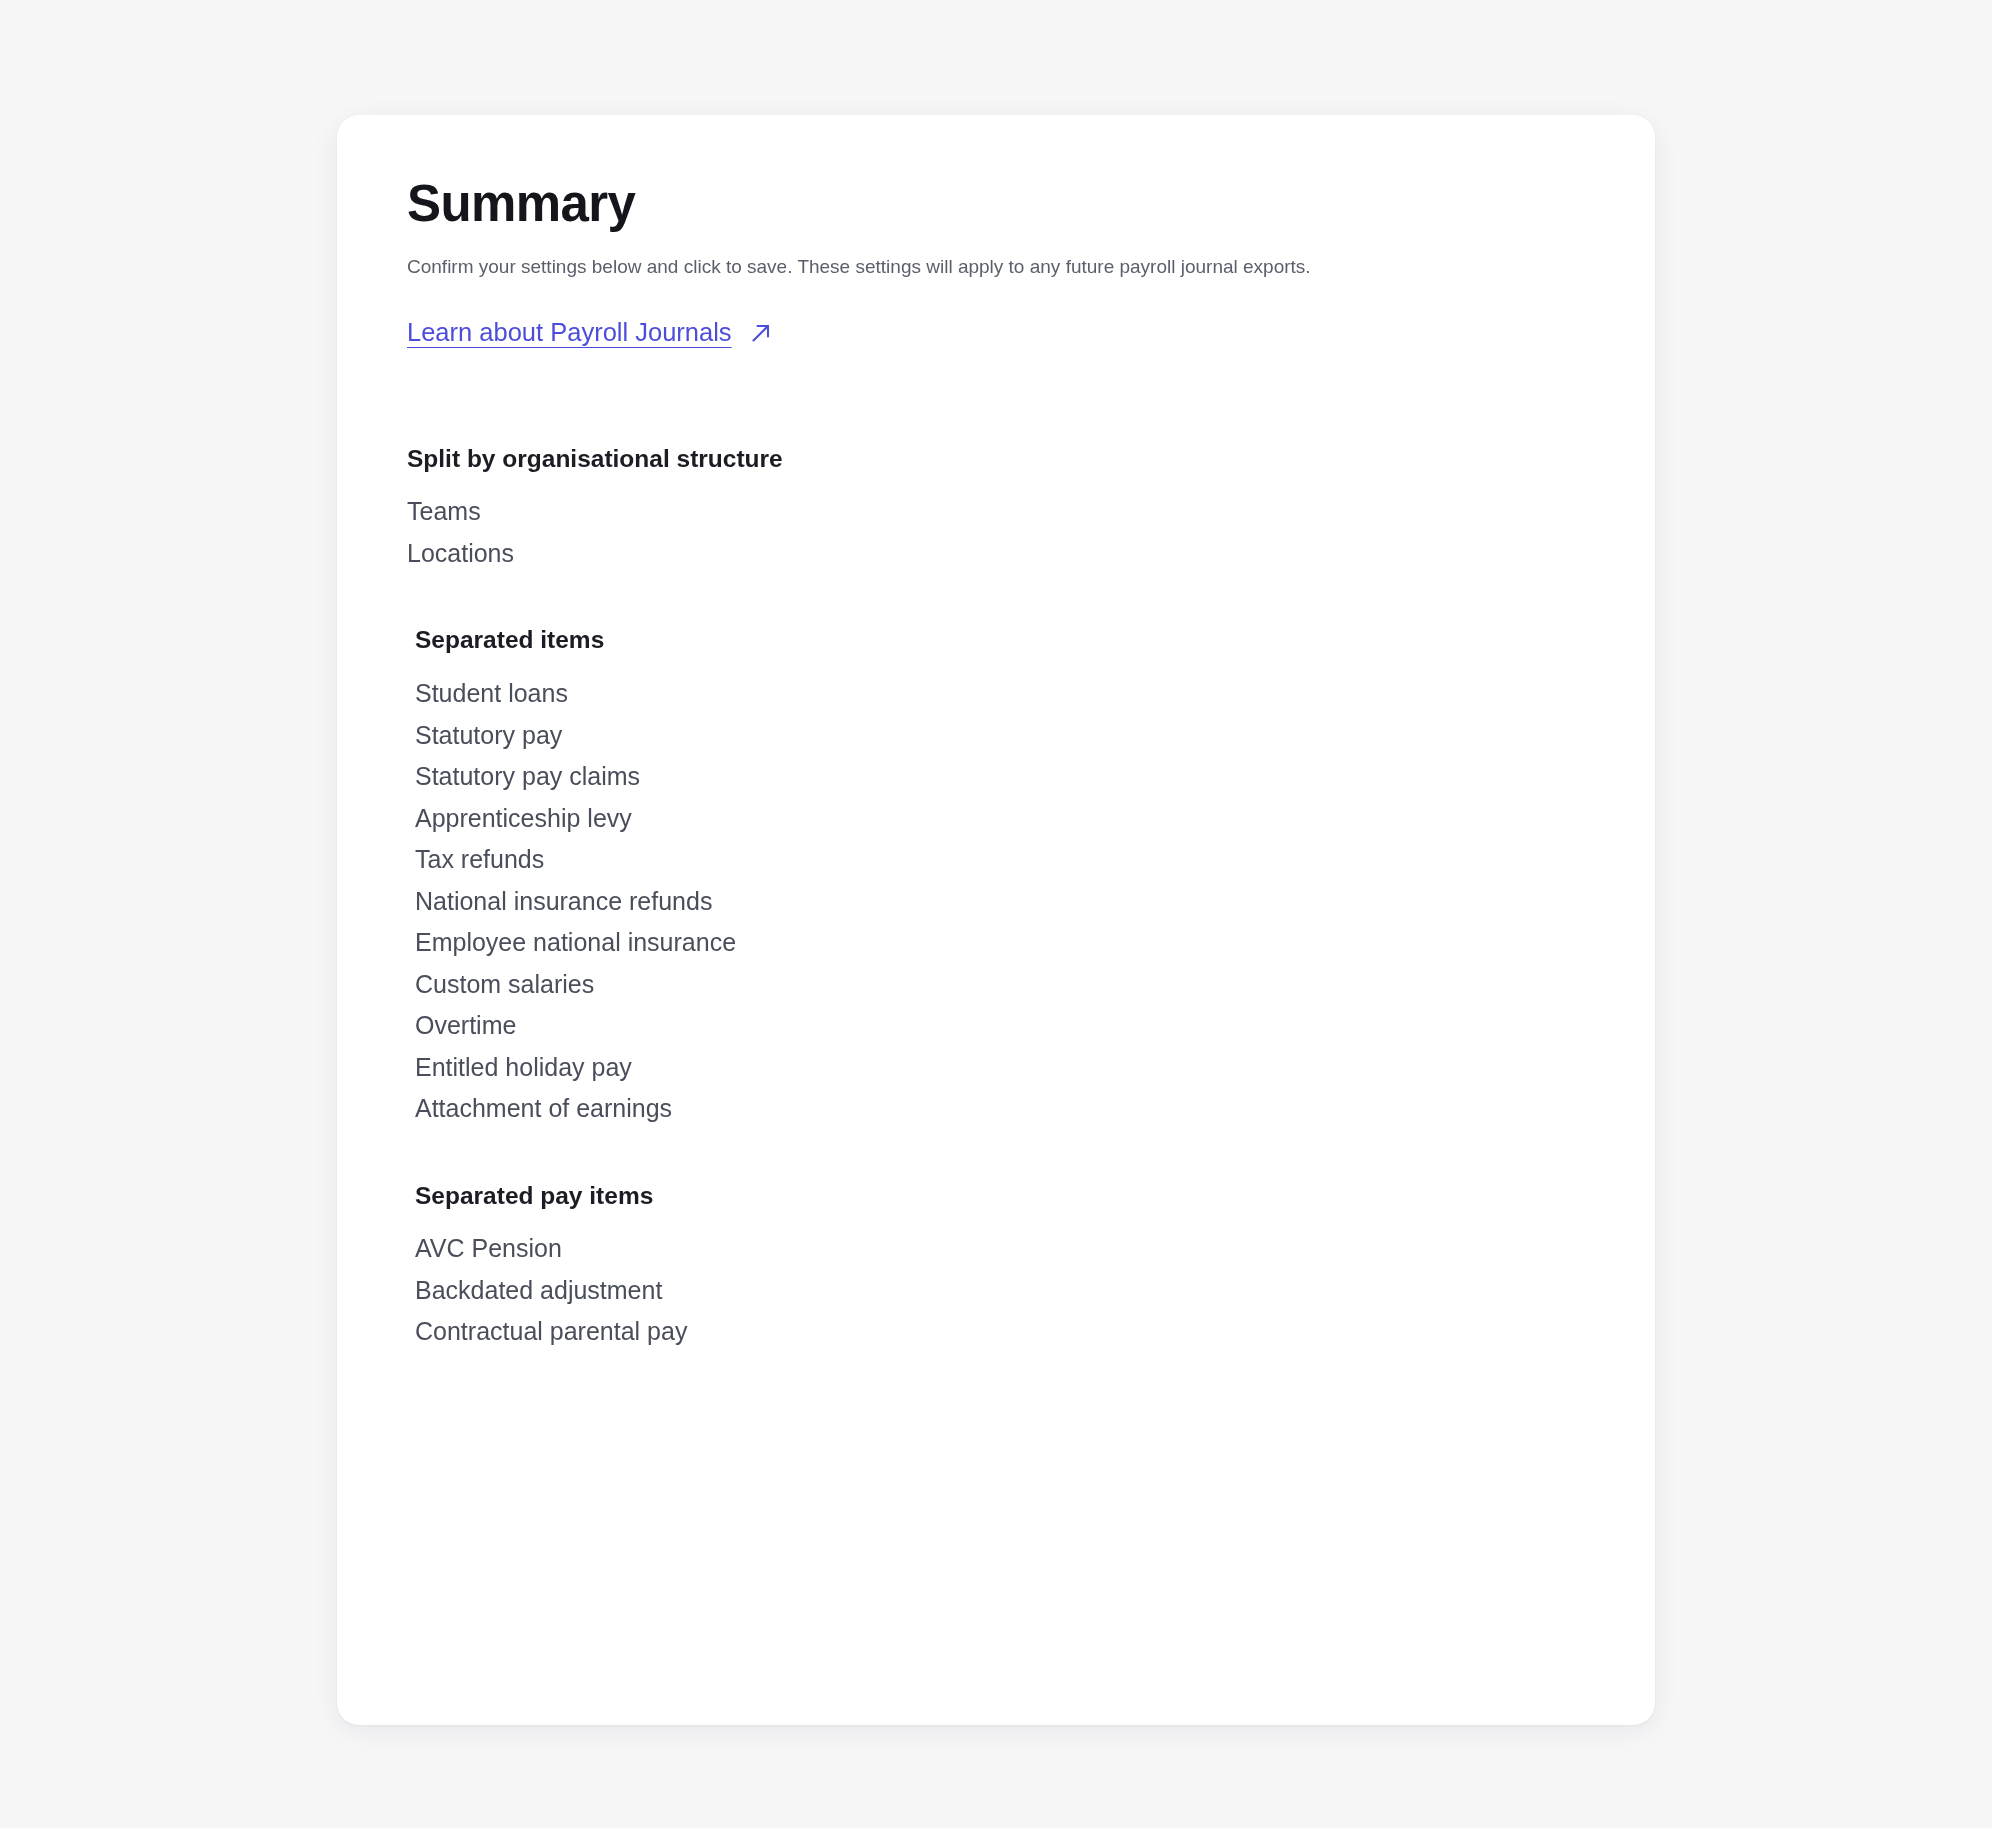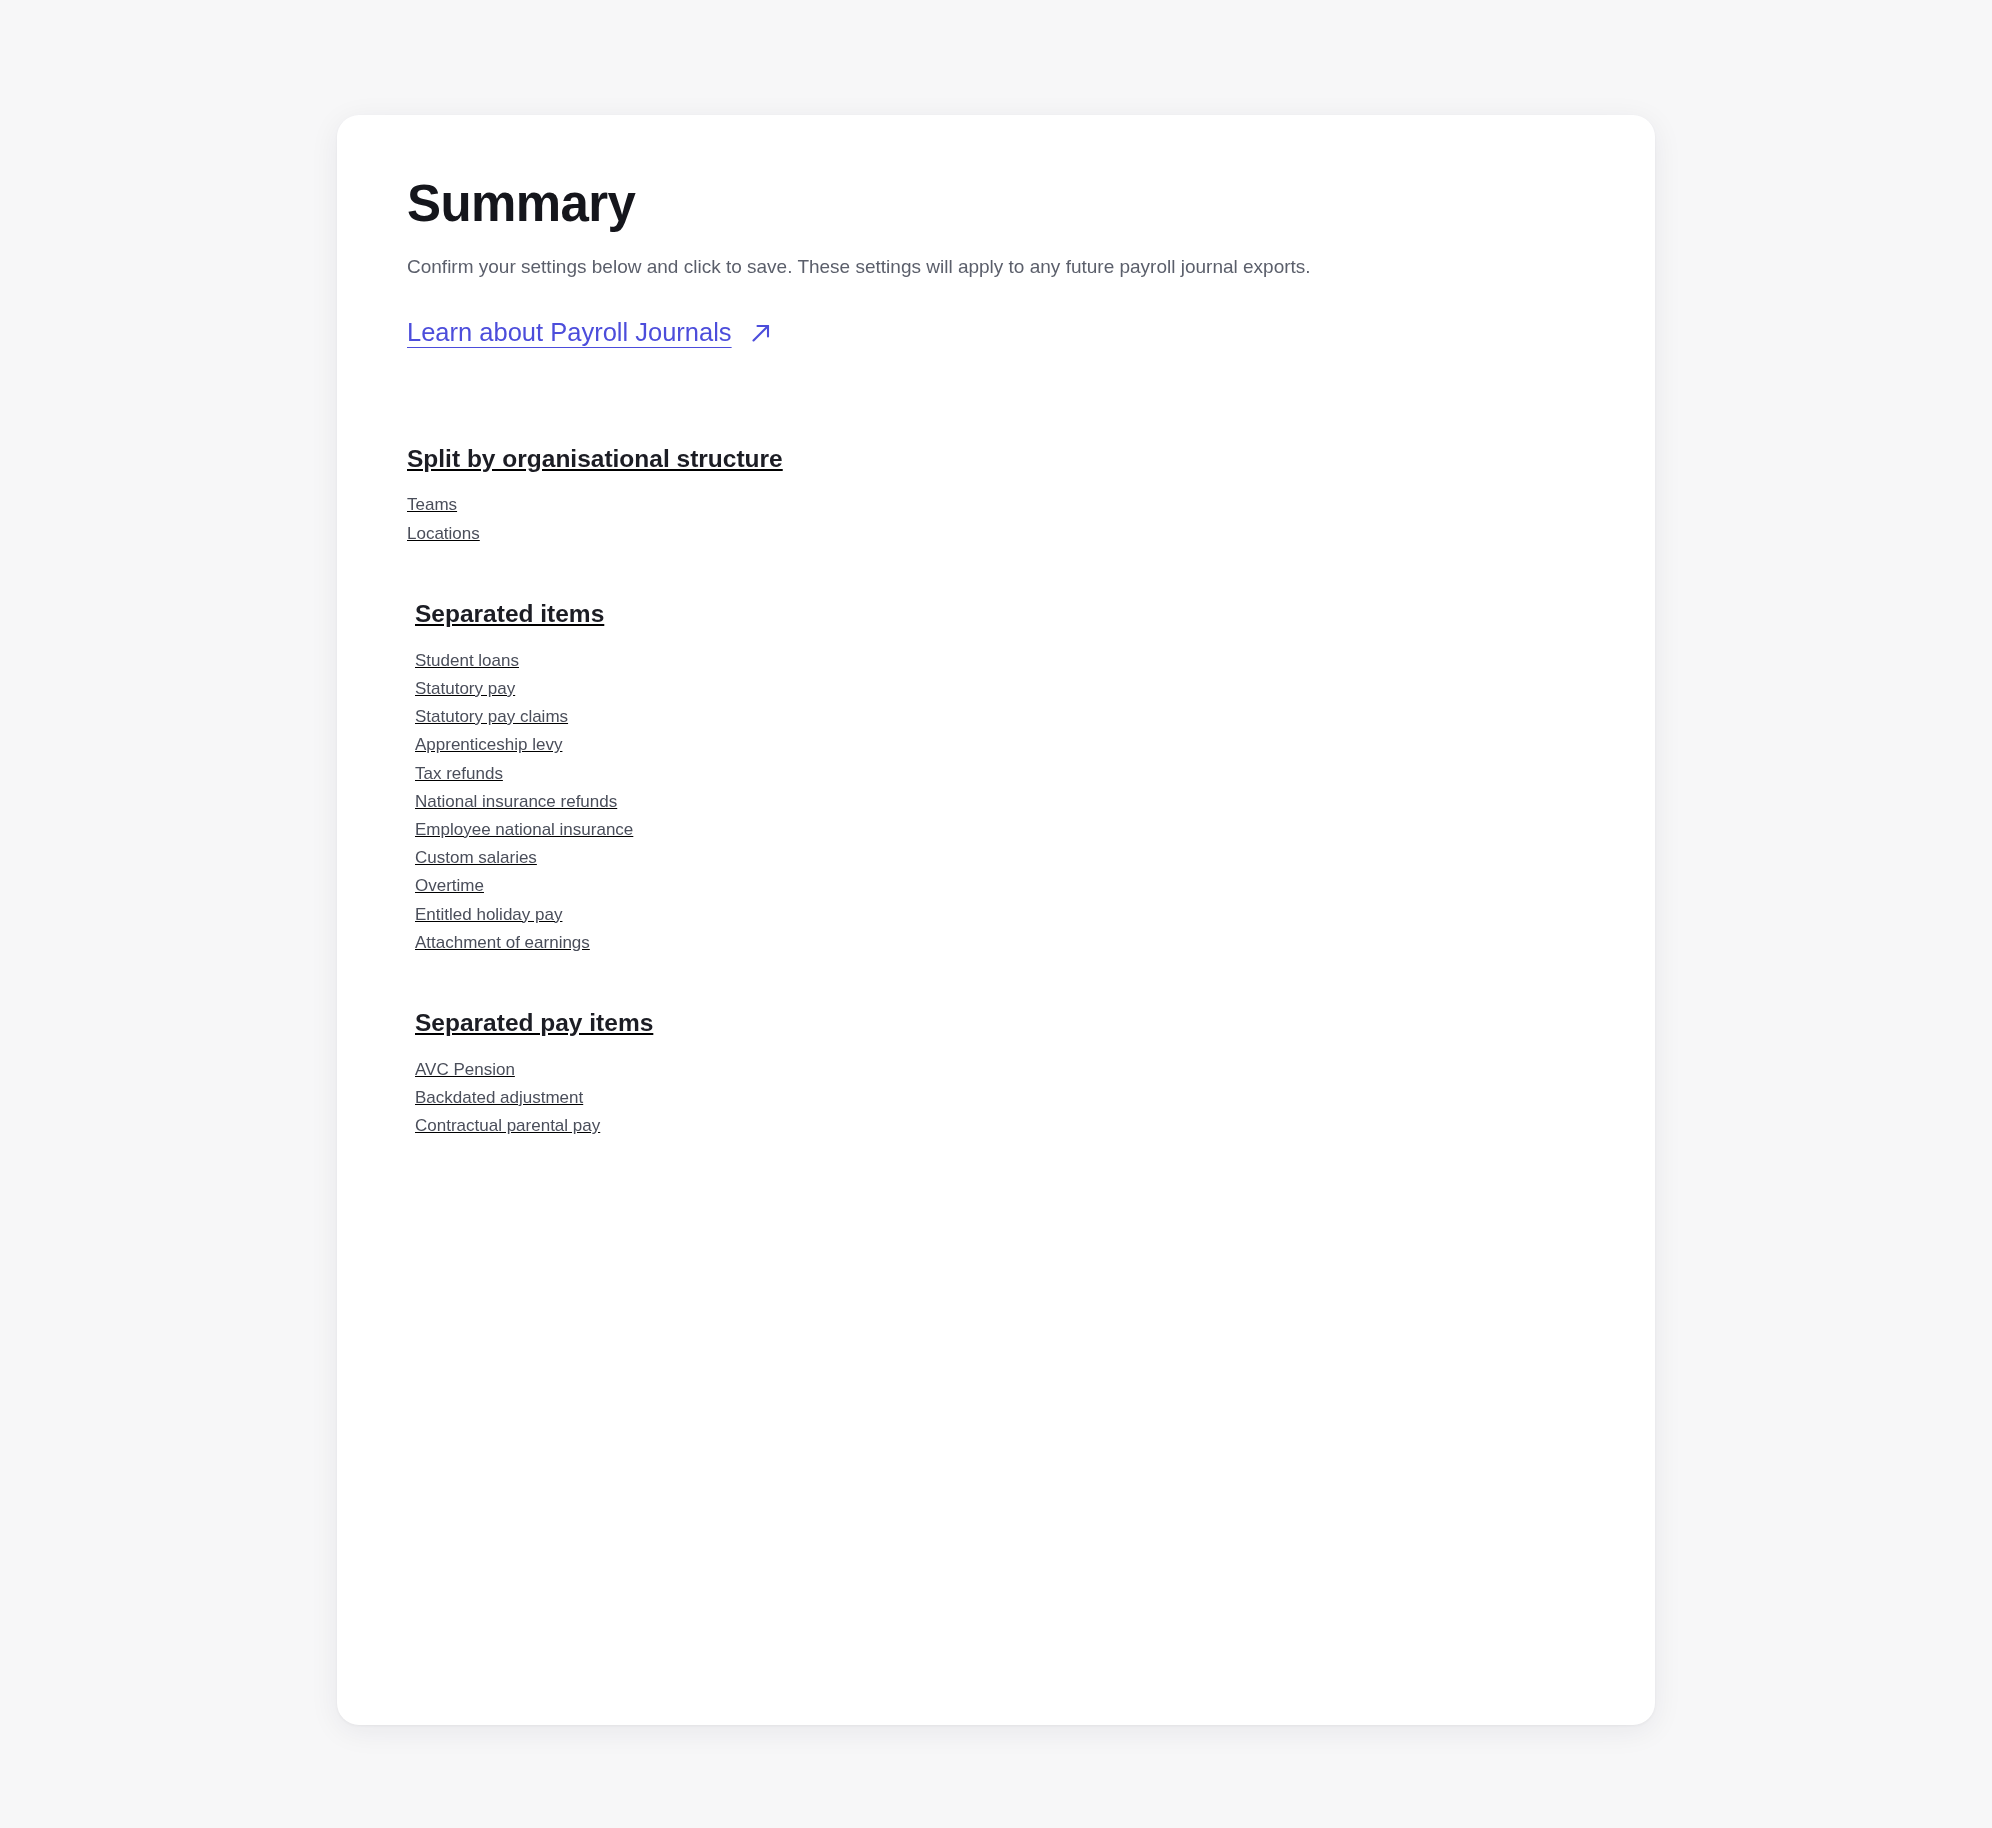--- a/index.html
+++ b/index.html
@@ -74,21 +74,20 @@
   .learn-link .arrow-icon {
     display: inline-block;
     width: 22px;
     height: 22px;
     color: #4c4ddb;
     flex: 0 0 auto;
   }
 
   .section {
     margin-top: 0;
-    text-decoration: underline;
   }
 
   .section-first {
     margin-top: 94px;
   }
 
   .section + .section {
     margin-top: 48px;
     margin-left: 8px;
   }
@@ -101,21 +100,21 @@
     line-height: 1.5;
   }
 
   .section-list {
     list-style: none;
     margin: 0;
     padding: 0;
   }
 
   .section-list li {
-    font-size: 17px;
+    font-size: 25px;
     line-height: 1.66;
     color: #4a4e5a;
     font-weight: normal;
   }
 </style>
 </head>
 <body>
 
 <div class="page">
   <div class="card">

